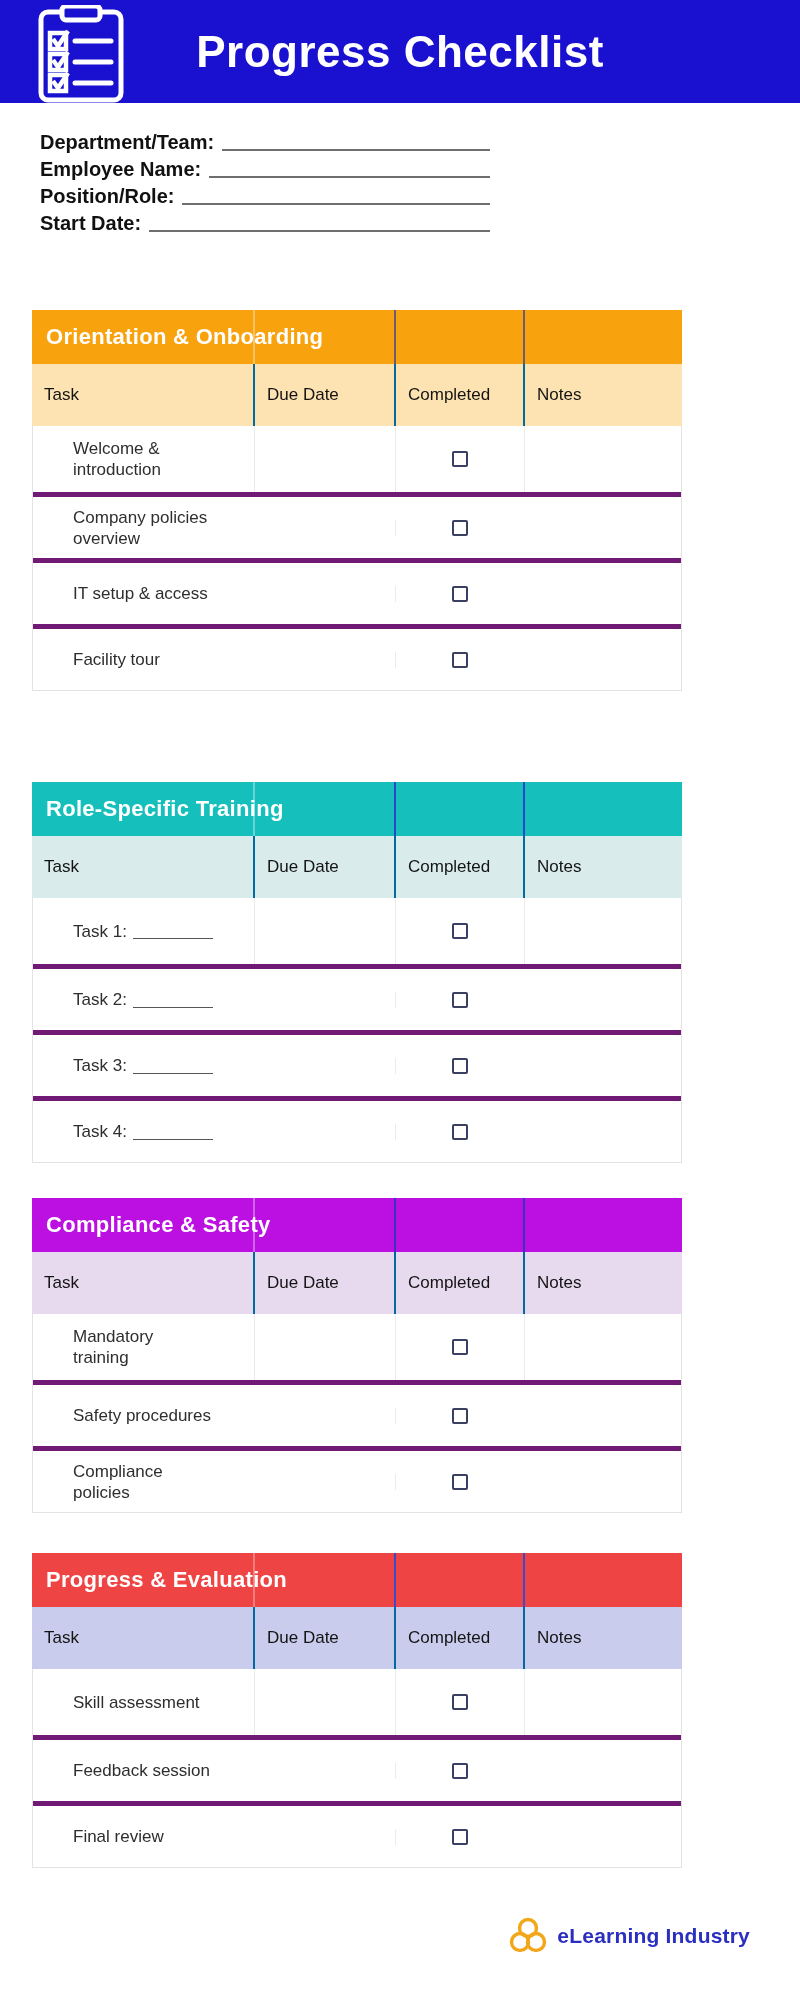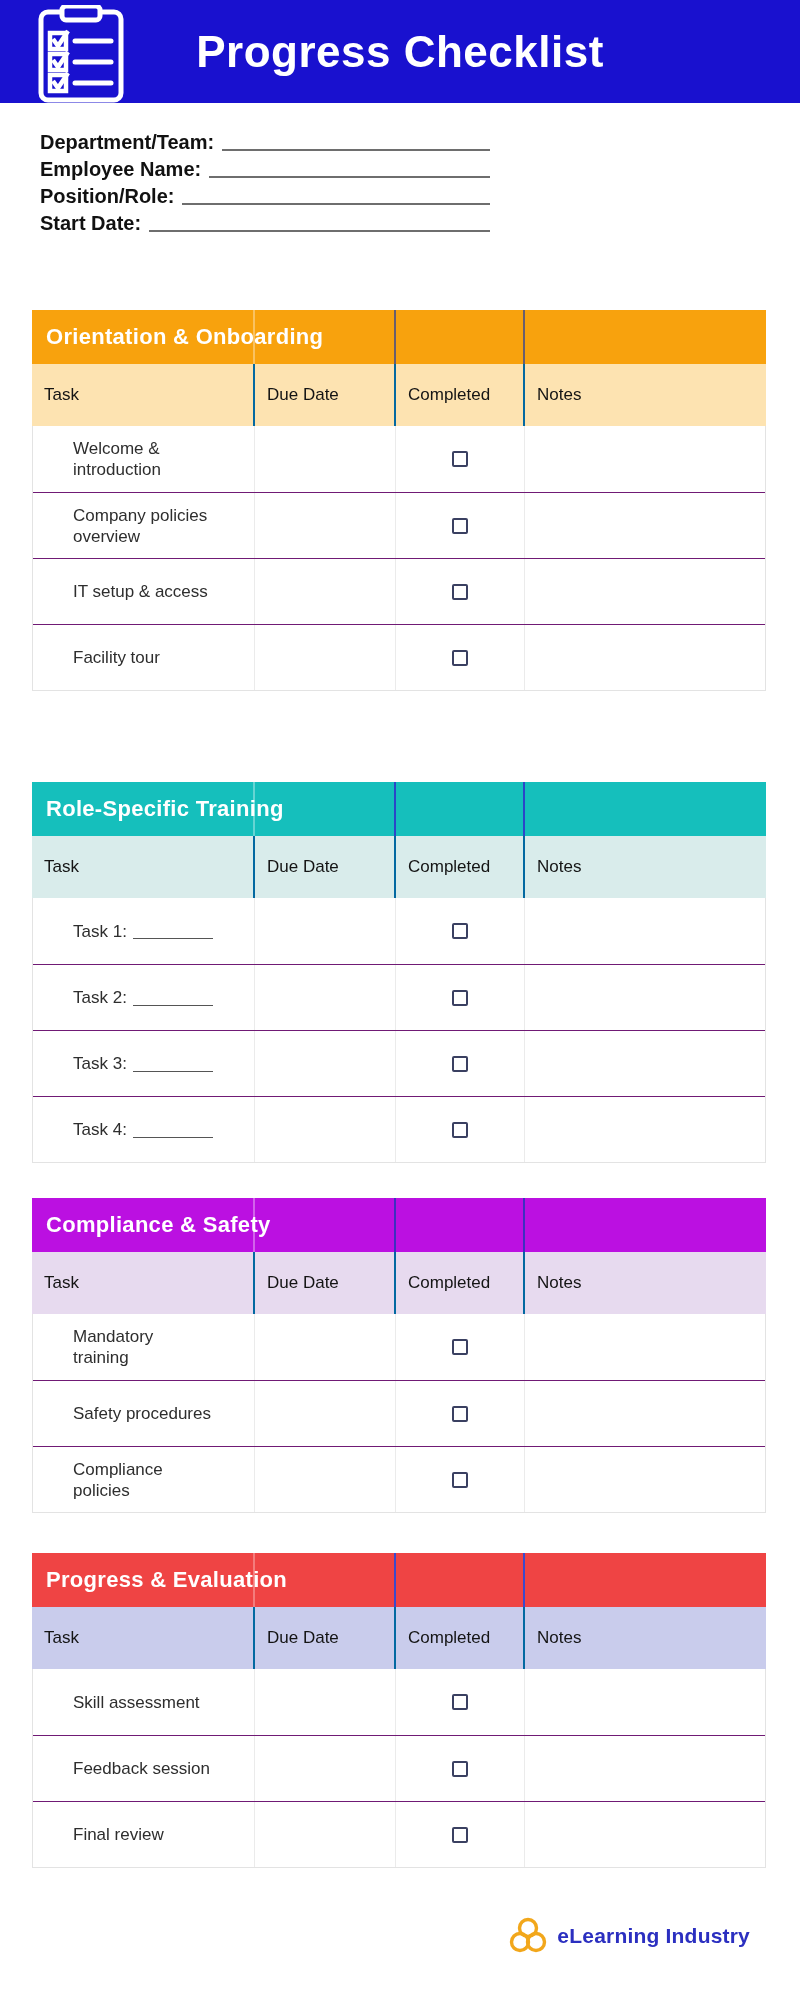--- a/index.html
+++ b/index.html
@@ -13,33 +13,33 @@
                   color:#ffffff; font-size:44px; font-weight:800; letter-spacing:.5px; }
   .clipboard { position:absolute; left:38px; top:5px; }
 
   
   .form { position:absolute; left:40px; top:128px; width:450px; }
   .form-row { display:flex; align-items:flex-end; height:27px; }
   .form-label { font-size:20px; font-weight:700; color:#111; white-space:nowrap; line-height:25px; }
   .form-line { flex:1; border-bottom:2px solid #6e6e6e; margin-left:8px; margin-bottom:4px; }
 
   
-  .tbl { position:absolute; left:32px; width:734px; }
+  .tbl { position:absolute; left:32px; width:650px; }
   .band { position:relative; height:54px; display:flex; align-items:center; }
   .band-title { color:#fff; font-size:22px; font-weight:700; padding-left:14px; letter-spacing:.3px; }
   .bdiv { position:absolute; top:0; width:2px; height:54px; }
   .bdiv.p1 { left:221px; } .bdiv.p2 { left:362px; } .bdiv.p3 { left:491px; }
 
   .cols { display:flex; height:62px; }
   .cols .c { display:flex; align-items:center; font-size:17px; font-weight:400; color:#141414; padding-left:12px; }
   .cols .c + .c { border-left:2px solid #0369a1; }
 
   .rows { border:1px solid #e3e3e3; border-top:none; }
   .row { display:flex; height:66px; background:#ffffff; }
-  .row + .row { border-top:1px solid #701a75; }
+  .row + .row { border-top:5px solid #701a75;align-items:center; }
   .cell { display:flex; align-items:center; }
   .cell + .cell { border-left:1px solid #ebebeb; }
   .c-task { width:221px; } .c-due { width:141px; } .c-comp { width:129px; } .c-notes { flex:1; }
   .cell.task { padding-left:40px; padding-right:8px; font-size:17px; color:#2e2e2e;
                line-height:21px; white-space:pre-line; }
   .cell.comp { justify-content:center; }
   .checkbox { width:16px; height:16px; border:2px solid #3a4061; border-radius:2px; background:#fff; }
   .tline { display:inline-block; width:80px; border-bottom:1.5px solid #555; height:16px; margin-left:6px; }
 
   #table-1 { top:310px; } #table-2 { top:782px; } #table-3 { top:1179px; } #table-4 { top:1553px; }

